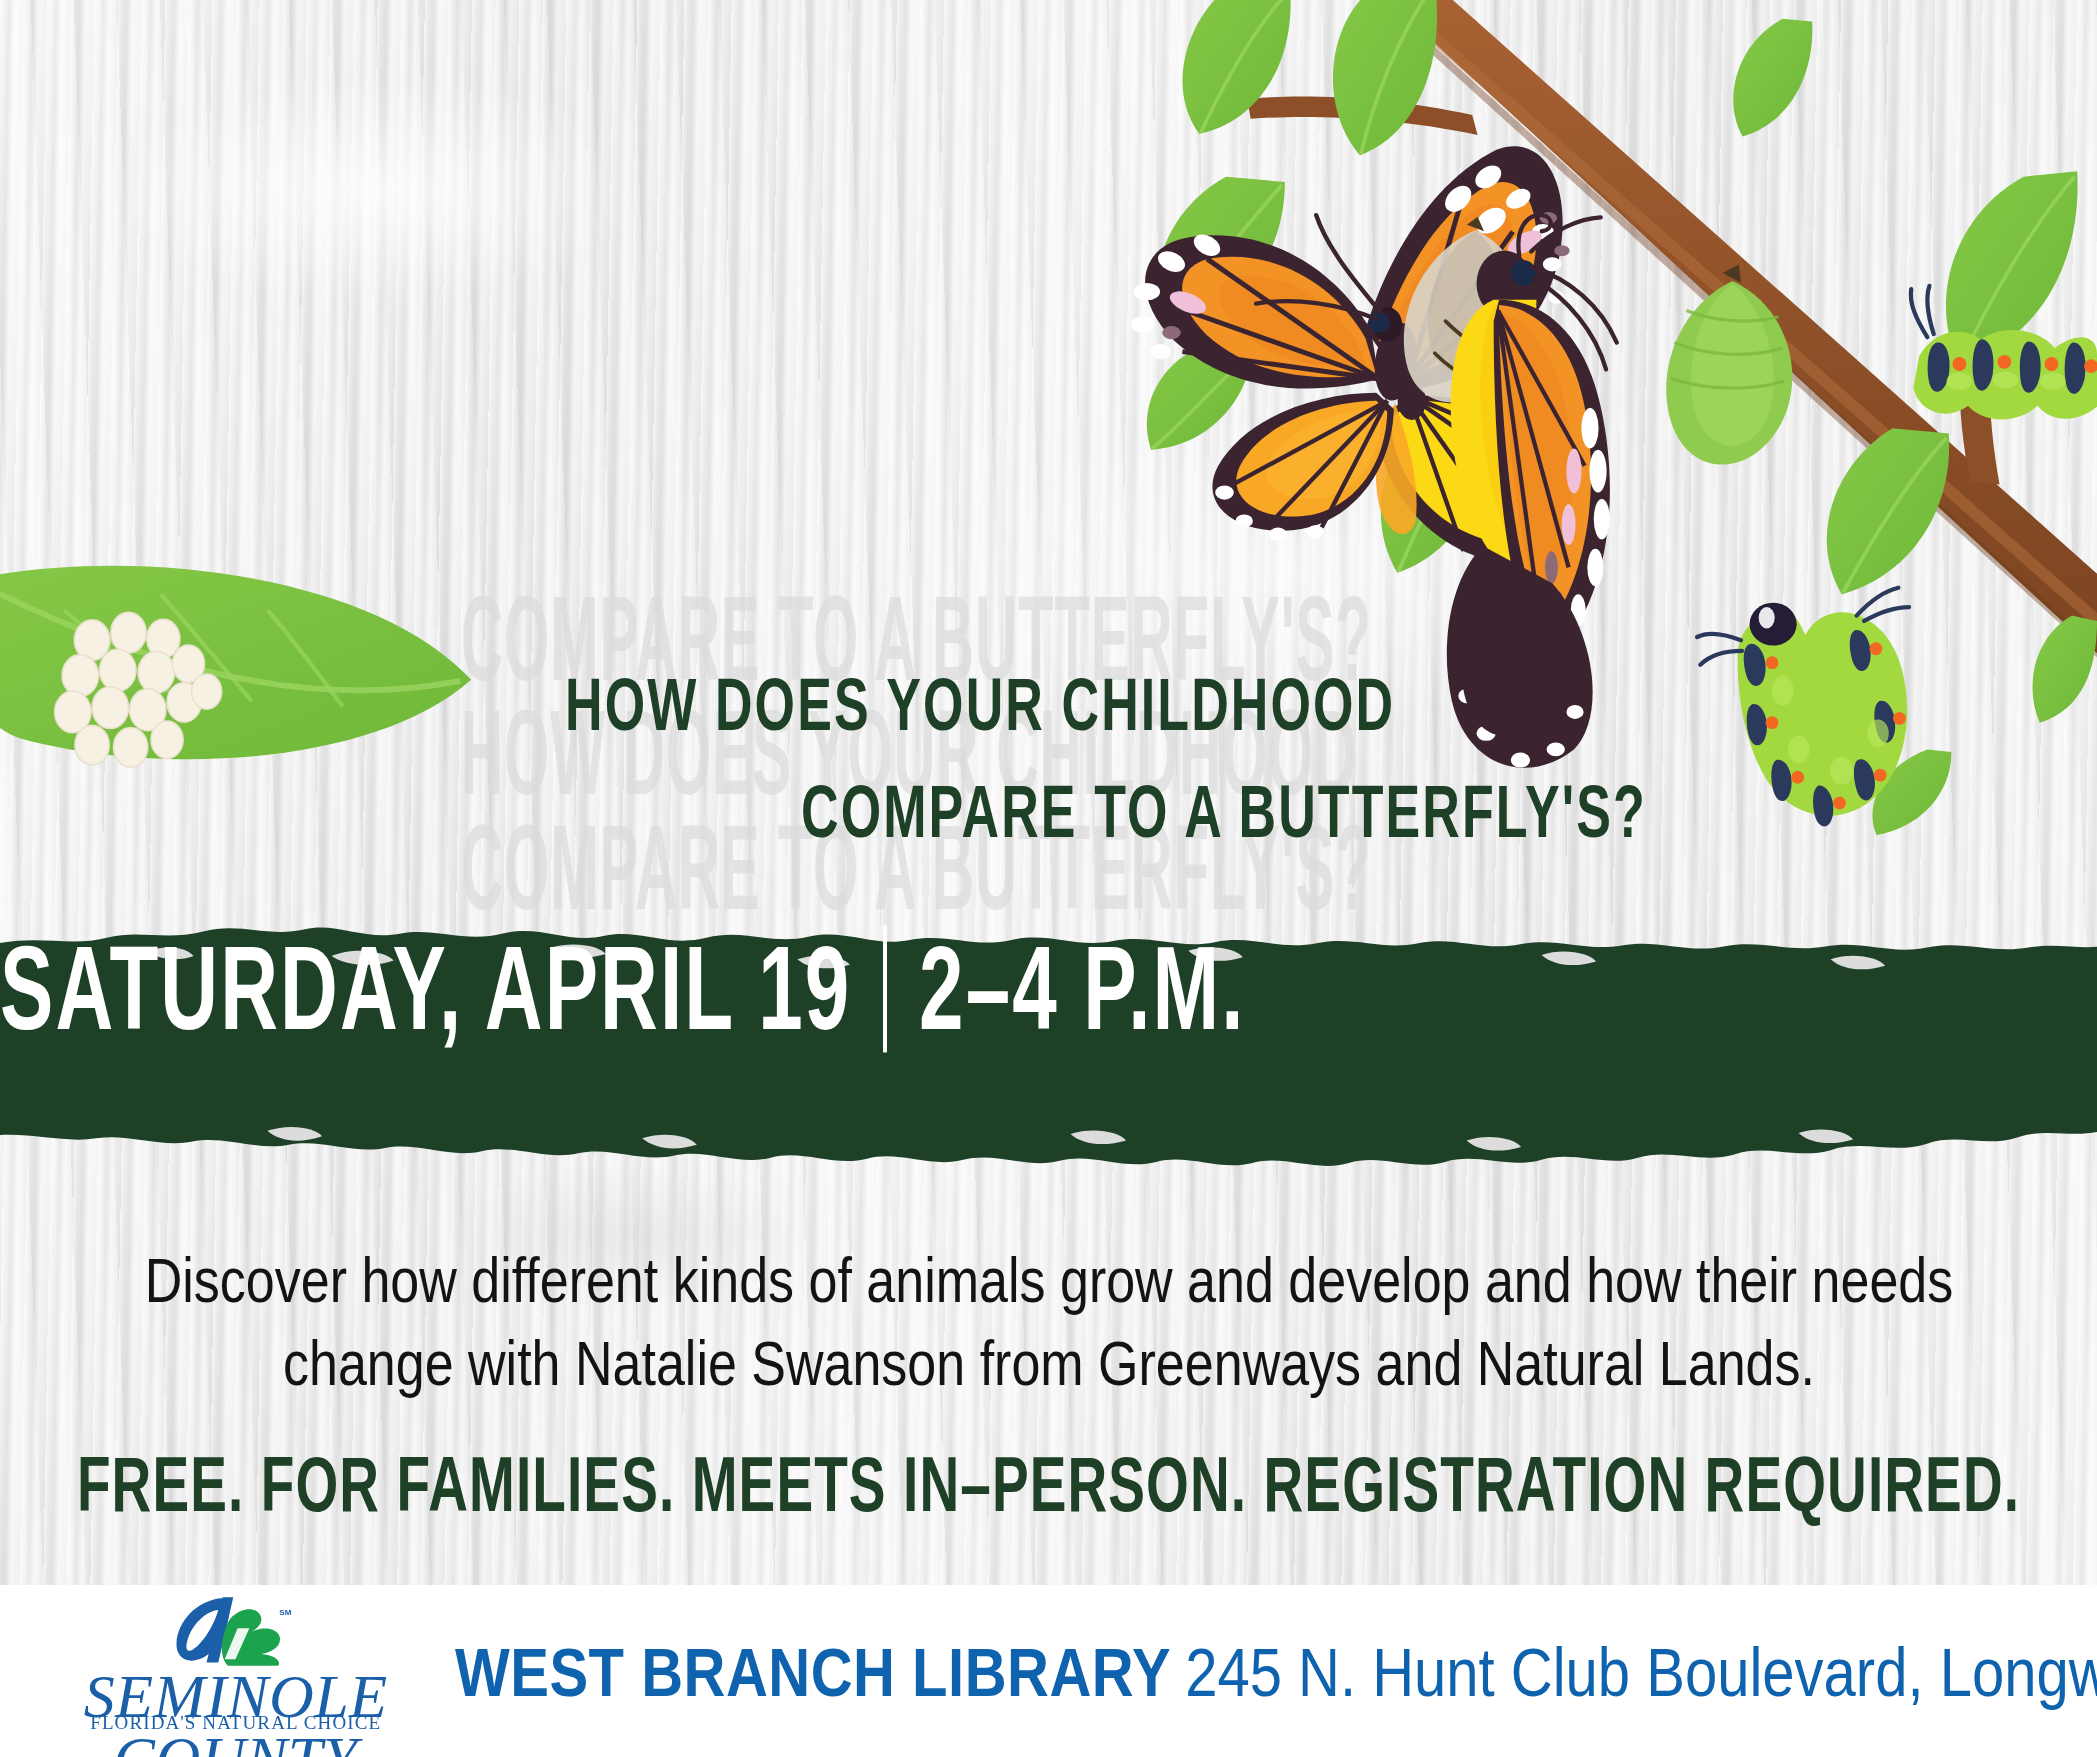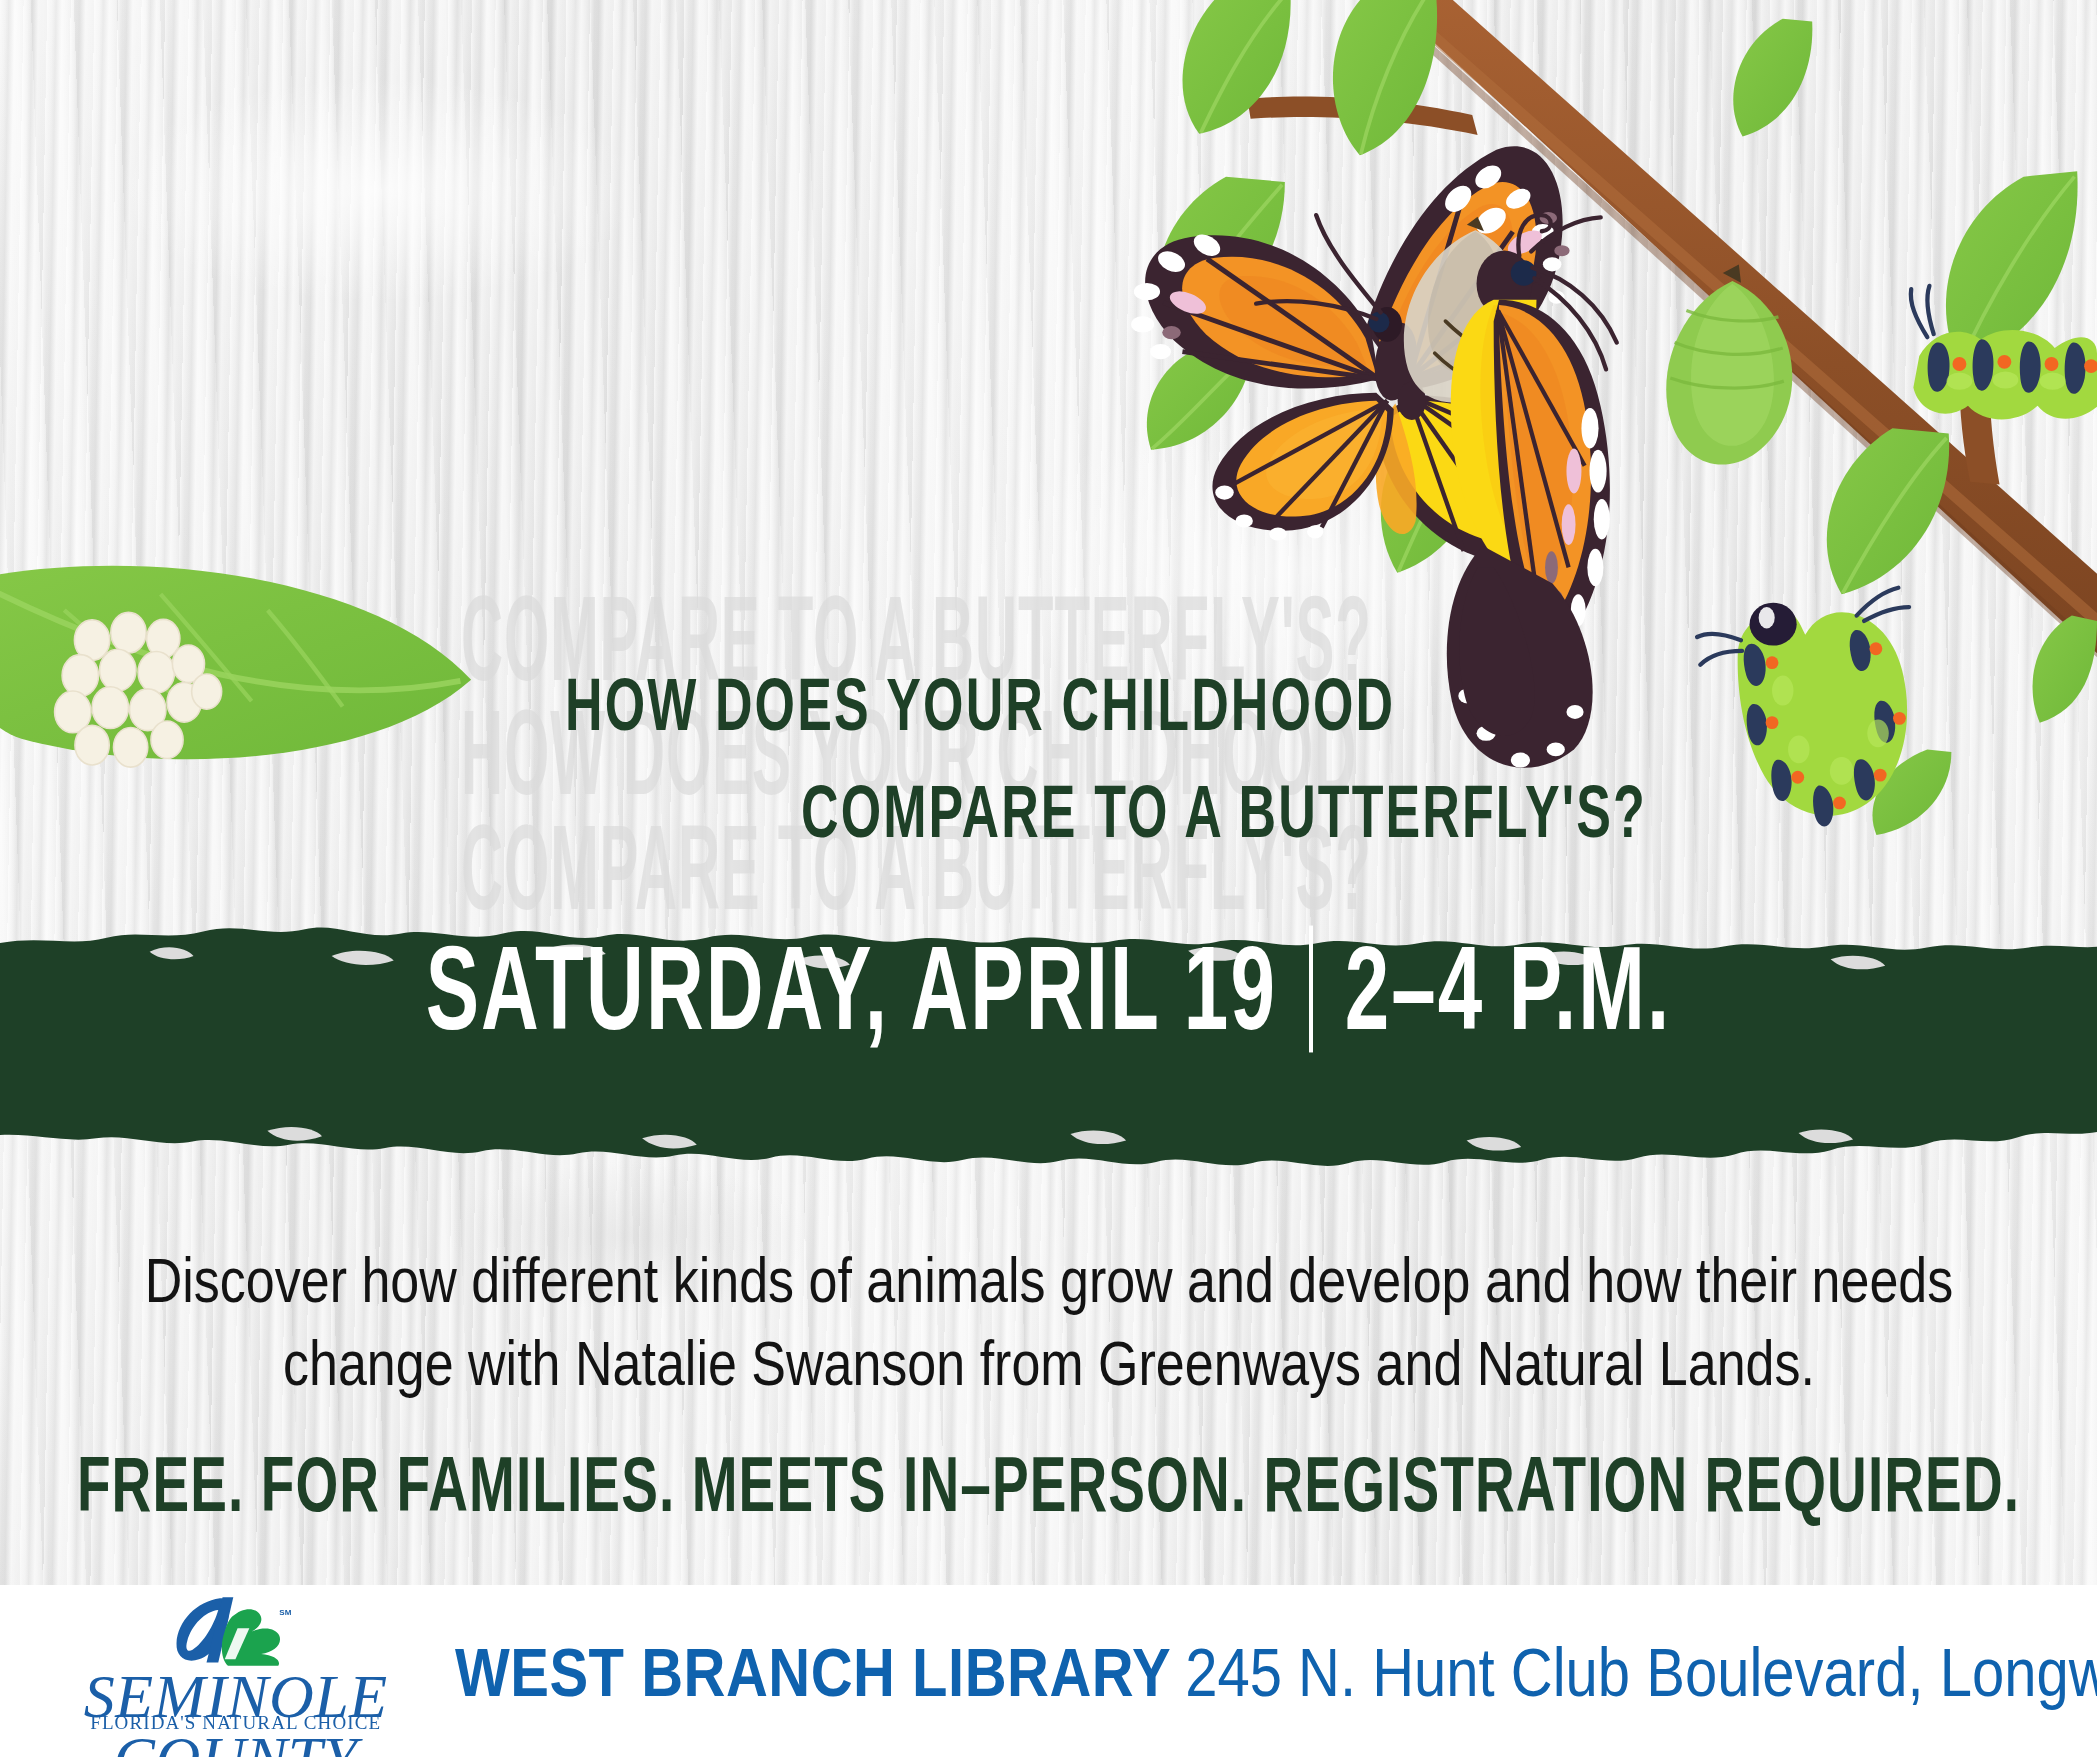--- a/index.html
+++ b/index.html
@@ -66,21 +66,21 @@
   .sub1{left:565px;top:662px;font-size:52px;transform:scaleY(1.42);transform-origin:left top;}
   .sub2{left:801px;top:769px;font-size:52px;transform:scaleY(1.42);transform-origin:left top;}
 
   
   .banner{
     position:absolute;left:-10.7px;top:910px;width:2120px;height:268px;z-index:25;
   }
   .banner svg{display:block;width:100%;height:100%;}
   .banner-text{
     position:absolute;left:0;top:942px;width:2097px;z-index:27;
-    display:flex;align-items:center;justify-content:center;gap:32px;
+    display:flex;align-items:center;justify-content:flex-start;gap:32px;
     pointer-events:none;
   }
   .bnr{
     font-family:"Liberation Sans Narrow","Liberation Sans",sans-serif;
     font-weight:bold;color:#ffffff;text-transform:uppercase;
     font-size:80px;letter-spacing:2.1px;white-space:nowrap;
     transform:scaleY(1.48);transform-origin:center center;
   }
   .bnr-sep{width:3.7px;height:94px;background:#ffffff;transform:scaleY(1.35);}
 

